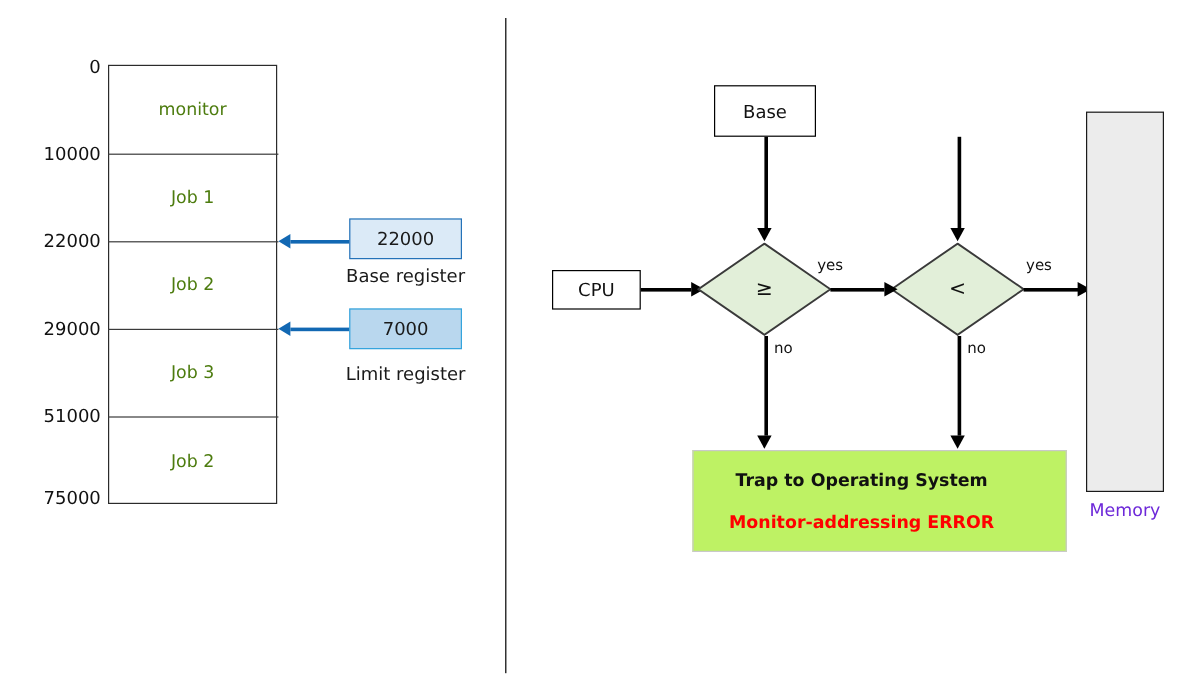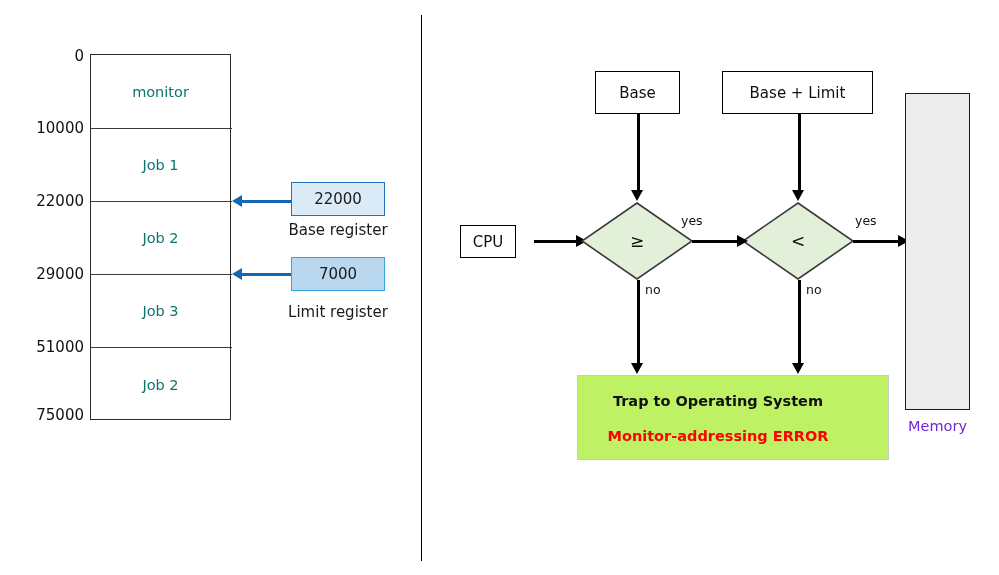--- a/index.html
+++ b/index.html
@@ -31,21 +31,21 @@
     left: 90px;
     width: 142px;
     height: 0;
     border-top: 1.4px solid #3a3a3a;
   }
   .mem-seg-label {
     left: 90px;
     width: 141px;
     text-align: center;
     font-size: 14.5px;
-    color: #0f766e;
+    color: #4d7c0f;
     line-height: 1;
   }
   .mem-addr {
     right: 0;
     width: 84px;
     text-align: right;
     font-size: 15px;
     color: #111111;
     line-height: 1;
   }
@@ -108,21 +108,21 @@
     box-sizing: border-box;
     background: #ffffff;
     border: 1.8px solid #000000;
     text-align: center;
     font-size: 15px;
     color: #111111;
     display: flex;
     align-items: center;
     justify-content: center;
   }
-  #box-cpu { left: 460px; top: 225px; width: 56px; height: 33px; }
+  #box-cpu { left: 460px; top: 225px; width: 74px; height: 33px; }
   #box-base { left: 595px; top: 71px; width: 85px; height: 43px; }
   #box-baselimit { left: 722px; top: 71px; width: 151px; height: 43px; }
 
   .diamond-wrap { width: 112px; height: 78px; }
   .diamond-wrap svg { display: block; }
   .diamond-label {
     width: 112px; height: 78px;
     display: flex; align-items: center; justify-content: center;
     font-size: 17px; color: #111111;
     font-family: "DejaVu Sans", "Liberation Sans", sans-serif;
@@ -233,21 +233,20 @@
   <div class="abs plainbox" id="box-cpu">CPU</div>
 
   <div class="abs blk-h" style="left:534px; top:240px; width:42px;"></div>
   <div class="abs blk-head-right" style="left:576px; top:234.5px;"></div>
 
   <div class="abs plainbox" id="box-base">Base</div>
 
   <div class="abs blk-v" style="left:637px; top:114px; height:76px;"></div>
   <div class="abs blk-head-down" style="left:630.5px; top:190px;"></div>
 
-  <div class="abs plainbox" id="box-baselimit">Base + Limit</div>
 
   <div class="abs blk-v" style="left:798px; top:114px; height:76px;"></div>
   <div class="abs blk-head-down" style="left:791.5px; top:190px;"></div>
 
   <div class="abs diamond-wrap" id="dia1">
     <svg width="112" height="78" viewBox="0 0 112 78">
       <polygon points="56,1 111,39 56,77 1,39" fill="#e2efd9" stroke="#3a3a3a" stroke-width="1.6"></polygon>
     </svg>
     <div class="diamond-label" style="position:absolute; left:0; top:0;">≥</div>
   </div>

